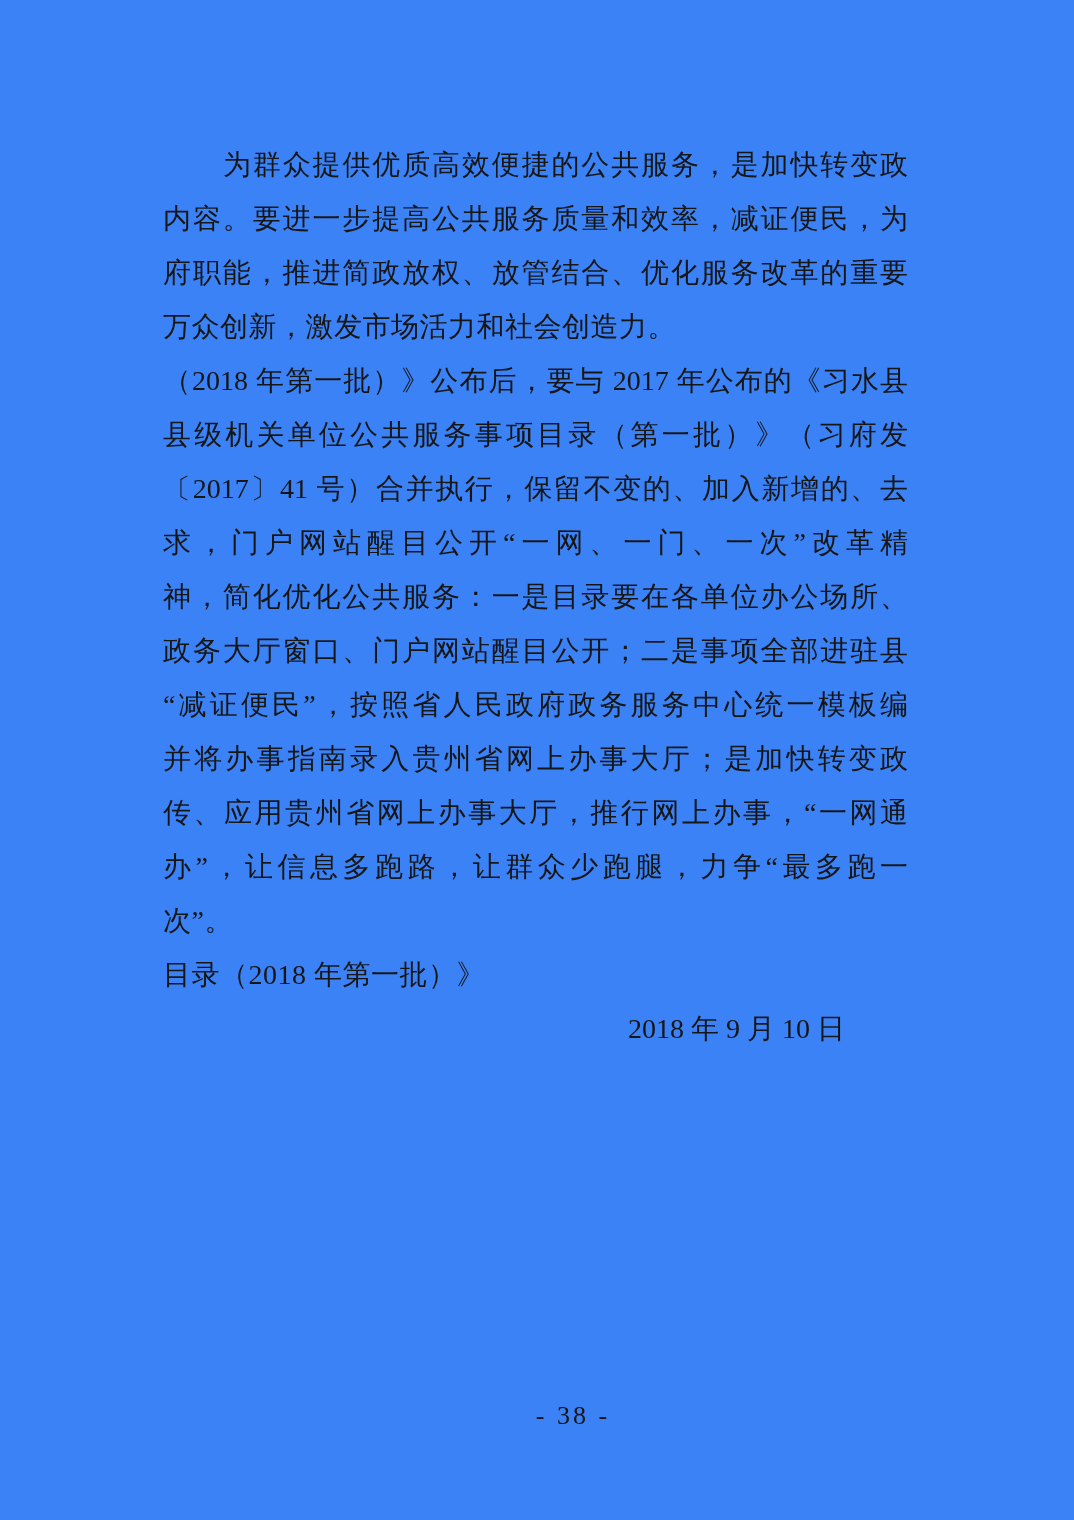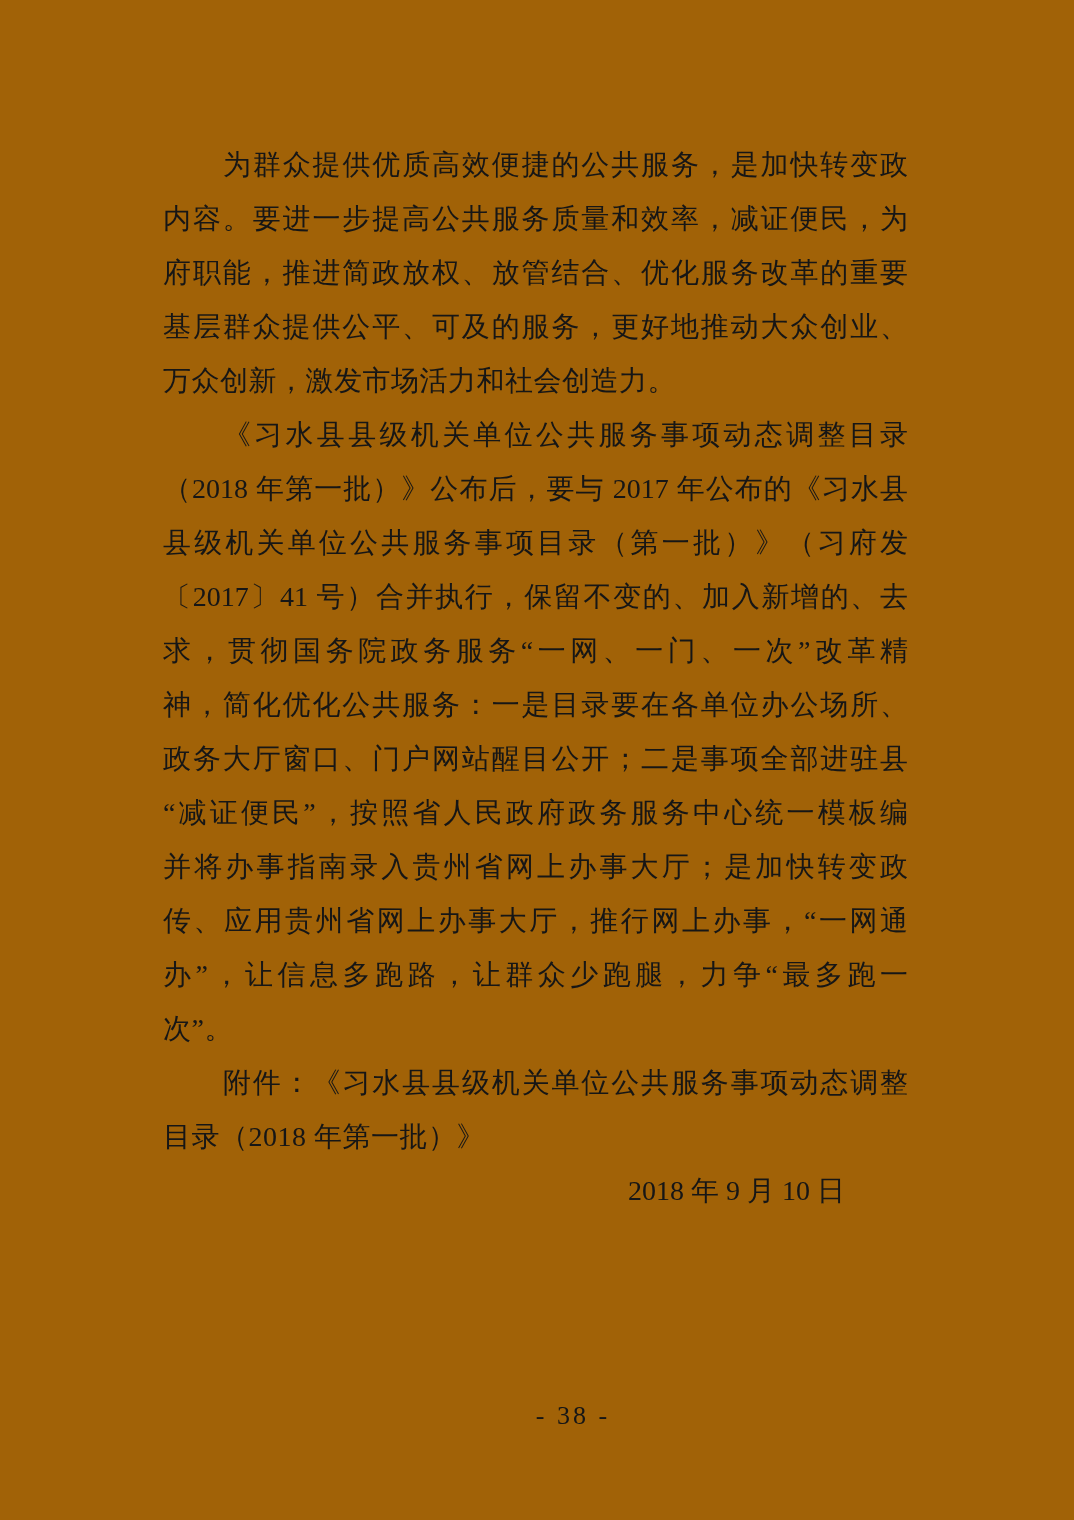--- a/index.html
+++ b/index.html
@@ -4,21 +4,21 @@
 <style>
   html, body {
     margin: 0;
     padding: 0;
     background: #ffffff;
   }
   .page {
     position: relative;
     width: 1074px;
     height: 1520px;
-    background: #a16207;
+    background: #3b82f6;
     color: #161616;
     font-family: "Liberation Serif", "DejaVu Serif", serif;
     overflow: hidden;
   }
   .content {
     position: absolute;
     left: 163px;
     top: 138px;
     width: 745px;
   }
@@ -62,41 +62,38 @@
 </head>
 <body>
 
 <div class="page">
   <div class="content">
 
     <div>
       <div class="tline indent">为群众提供优质高效便捷的公共服务，是加快转变政</div>
       <div class="tline">内容。要进一步提高公共服务质量和效率，减证便民，为</div>
       <div class="tline">府职能，推进简政放权、放管结合、优化服务改革的重要</div>
-      <div class="tline">基层群众提供公平、可及的服务，更好地推动大众创业、</div>
       <div class="tline end">万众创新，激发市场活力和社会创造力。</div>
     </div>
 
     <div>
-      <div class="tline indent">《习水县县级机关单位公共服务事项动态调整目录</div>
       <div class="tline">（2018 年第一批）》公布后，要与 2017 年公布的《习水县</div>
       <div class="tline">县级机关单位公共服务事项目录（第一批）》（习府发</div>
       <div class="tline">〔2017〕41 号）合并执行，保留不变的、加入新增的、去</div>
-      <div class="tline">求，贯彻国务院政务服务“一网、一门、一次”改革精</div>
+      <div class="tline">求，门户网站醒目公开“一网、一门、一次”改革精</div>
       <div class="tline">神，简化优化公共服务：一是目录要在各单位办公场所、</div>
       <div class="tline">政务大厅窗口、门户网站醒目公开；二是事项全部进驻县</div>
       <div class="tline">“减证便民”，按照省人民政府政务服务中心统一模板编</div>
       <div class="tline">并将办事指南录入贵州省网上办事大厅；是加快转变政</div>
       <div class="tline">传、应用贵州省网上办事大厅，推行网上办事，“一网通</div>
       <div class="tline">办”，让信息多跑路，让群众少跑腿，力争“最多跑一</div>
       <div class="tline end">次”。</div>
     </div>
 
     <div>
-      <div class="tline indent">附件：《习水县县级机关单位公共服务事项动态调整</div>
       <div class="tline end">目录（2018 年第一批）》</div>
     </div>
 
     <div class="tline date">2018 年 9 月 10 日</div>
 
   </div>
 
   <div class="pageno">- 38 -</div>
 </div>
 

